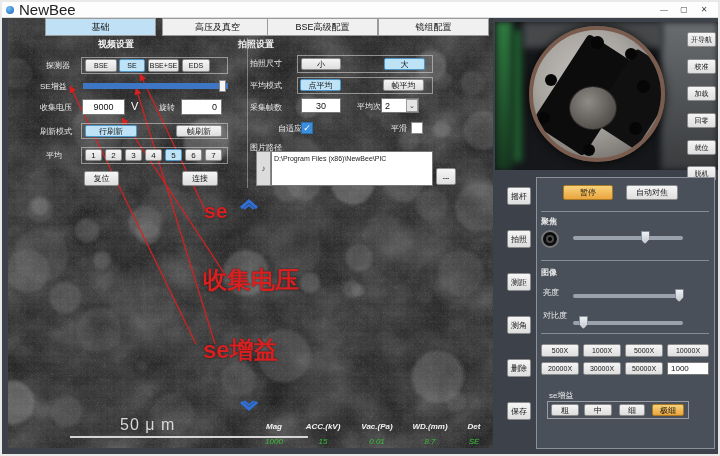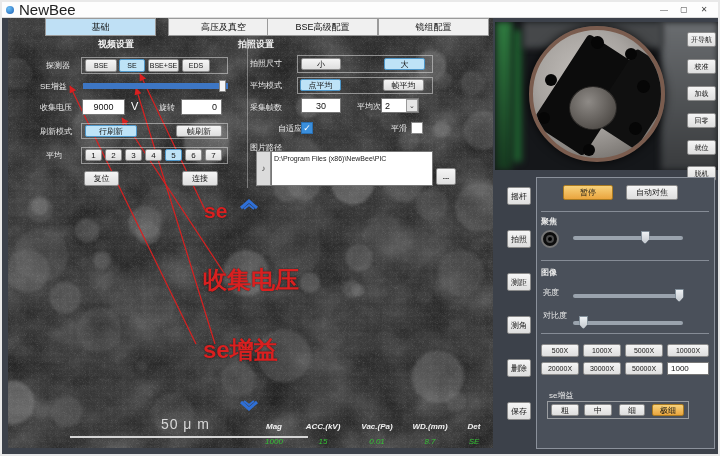--- a/index.html
+++ b/index.html
@@ -160,21 +160,21 @@
 
     <svg class="ab" style="left:236px;top:178px;" width="22" height="14">
       <polyline points="3,12 11,5 19,12" fill="none" stroke="#2f6fd6" stroke-width="3"></polyline>
       <polyline points="6,13 11,9 16,13" fill="none" stroke="#2f6fd6" stroke-width="2"></polyline>
     </svg>
     <svg class="ab" style="left:236px;top:382px;" width="22" height="14">
       <polyline points="3,2 11,9 19,2" fill="none" stroke="#2f6fd6" stroke-width="3"></polyline>
       <polyline points="6,1 11,5 16,1" fill="none" stroke="#2f6fd6" stroke-width="2"></polyline>
     </svg>
 
-    <div class="ab lb" style="left:118px;top:402px;width:90px;text-align:right;font-size:14px;letter-spacing:1px;color:#d8d8d8;">50 μ m</div>
+    <div class="ab lb" style="left:118px;top:402px;width:90px;text-align:left;font-size:16px;letter-spacing:1px;color:#d8d8d8;">50 μ m</div>
     <div class="ab scale-line" style="left:68px;top:418px;width:238px;"></div>
 
     <div class="ab" style="left:250px;top:404px;display:flex;">
       <div class="stcol" style="width:44px;">
           <span class="sth">Mag</span>
           <span class="stv">1000</span>
         </div>
       <div class="stcol" style="width:54px;">
           <span class="sth">ACC.(kV)</span>
           <span class="stv">15</span>
@@ -187,21 +187,21 @@
           <span class="sth">WD.(mm)</span>
           <span class="stv">8.7</span>
         </div>
       <div class="stcol" style="width:36px;">
           <span class="sth">Det</span>
           <span class="stv">SE</span>
         </div>
     </div>
 
     <div class="tab ab on" style="left:43px;top:0;width:111px;height:18px;">基础</div>
-    <div class="tab ab" style="left:166px;top:0;width:111px;height:18px;">高压及真空</div>
+    <div class="tab ab" style="left:160px;top:0;width:111px;height:18px;">高压及真空</div>
     <div class="tab ab" style="left:265px;top:0;width:111px;height:18px;">BSE高级配置</div>
     <div class="tab ab" style="left:376px;top:0;width:111px;height:18px;">镜组配置</div>
 
     <div class="ab hd" style="left:96px;top:20px;">视频设置</div>
 
     <div class="ab lb" style="left:44px;top:43px;">探测器</div>
     <div class="ab grp" style="left:79px;top:39px;width:147px;height:17px;"></div>
     <div class="btn ab" style="left:83px;top:41px;width:32px;height:13px;font-size:7px;">BSE</div>
     <div class="btn ab on" style="left:117px;top:41px;width:26px;height:13px;font-size:7px;">SE</div>
     <div class="btn ab" style="left:146px;top:41px;width:31px;height:13px;font-size:7px;">BSE+SE</div>

